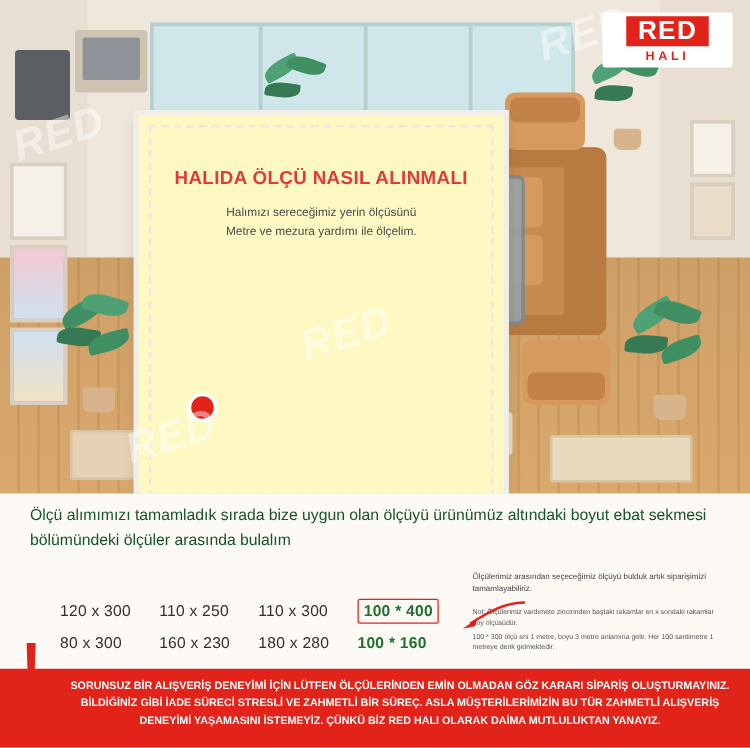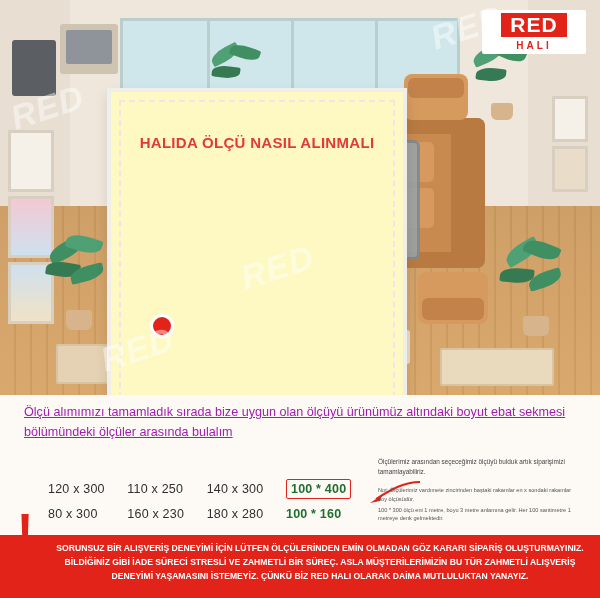--- a/index.html
+++ b/index.html
@@ -109,21 +109,21 @@
     padding:1px 9px 2px;letter-spacing:1px;line-height:1;
   }
   .logo .hali{
     color:#e2231a;font-size:10px;letter-spacing:3px;margin-top:3px;font-weight:bold;
   }
 
   
   .lower{position:absolute;left:0;top:395px;width:600px;height:140px;background:#fdfaf6;}
   .lead{
     position:absolute;left:24px;top:8px;width:552px;
-    font-size:12.6px;color:#a21caf;line-height:1.55;text-decoration:underline;
+    font-size:12.6px;color:#14532d;line-height:1.55;
   }
   .sizes-title{
     position:absolute;left:48px;top:58px;
     font-size:13.5px;font-weight:bold;color:#e2231a;
     border-bottom:2px solid #e2231a;padding-bottom:1px;
   }
   .size-grid{
     position:absolute;left:48px;top:80px;width:300px;
   }
   .size-grid table{border-collapse:collapse;}
@@ -252,20 +252,22 @@
       <div class="book" style="left:100px;height:21px;background:#d85c5c;"></div>
       <div class="book" style="left:109px;height:26px;background:#5c8bd8;"></div>
     </div>
 
     <div style="position:absolute;left:56px;top:344px;width:92px;height:36px;background:#e5d2b4;border:2px solid #d8c3a2;border-radius:2px;"></div>
     <div style="position:absolute;left:440px;top:348px;width:110px;height:34px;background:#e9d9bd;border:2px solid #d8c3a2;border-radius:2px;"></div>
 
     <div class="rug">
       <div class="rug-inner"></div>
       <div class="rug-title">HALIDA ÖLÇÜ NASIL ALINMALI</div>
+      <div class="rug-sub" style="white-space:pre-line;">Halımızı sereceğimiz yerin ölçüsünü
+Metre ve mezura yardımı ile ölçelim.</div>
     </div>
 
     <div style="position:absolute;left:150px;top:314px;width:18px;height:18px;border-radius:50%;background:#e2231a;border:3px solid #fff;"></div>
 
     <div class="wm" style="left:10px;top:88px;transform:rotate(-18deg);">RED</div>
     <div class="wm" style="left:240px;top:248px;transform:rotate(-18deg);">RED</div>
     <div class="wm" style="left:430px;top:8px;transform:rotate(-18deg);">RED</div>
     <div class="wm" style="left:100px;top:330px;transform:rotate(-18deg);">RED</div>
 
     <div class="logo">
@@ -278,21 +280,21 @@
 
     <div class="lead">Ölçü alımımızı tamamladık sırada bize uygun olan ölçüyü ürünümüz altındaki boyut ebat sekmesi bölümündeki ölçüler arasında bulalım</div>
 
 
     <div class="size-grid" style="width:320px;">
       <table>
         <tbody>
         <tr>
           <td>120 x 300</td>
           <td>110 x 250</td>
-          <td>140 x 300</td>
+          <td>110 x 300</td>
           <td><span class="hi">100 * 400</span></td>
         </tr>
         <tr>
           <td>80 x 300</td>
           <td>160 x 230</td>
           <td>180 x 280</td>
           <td><span class="hi2">100 * 160</span></td>
         </tr>
       </tbody>
         </table>

